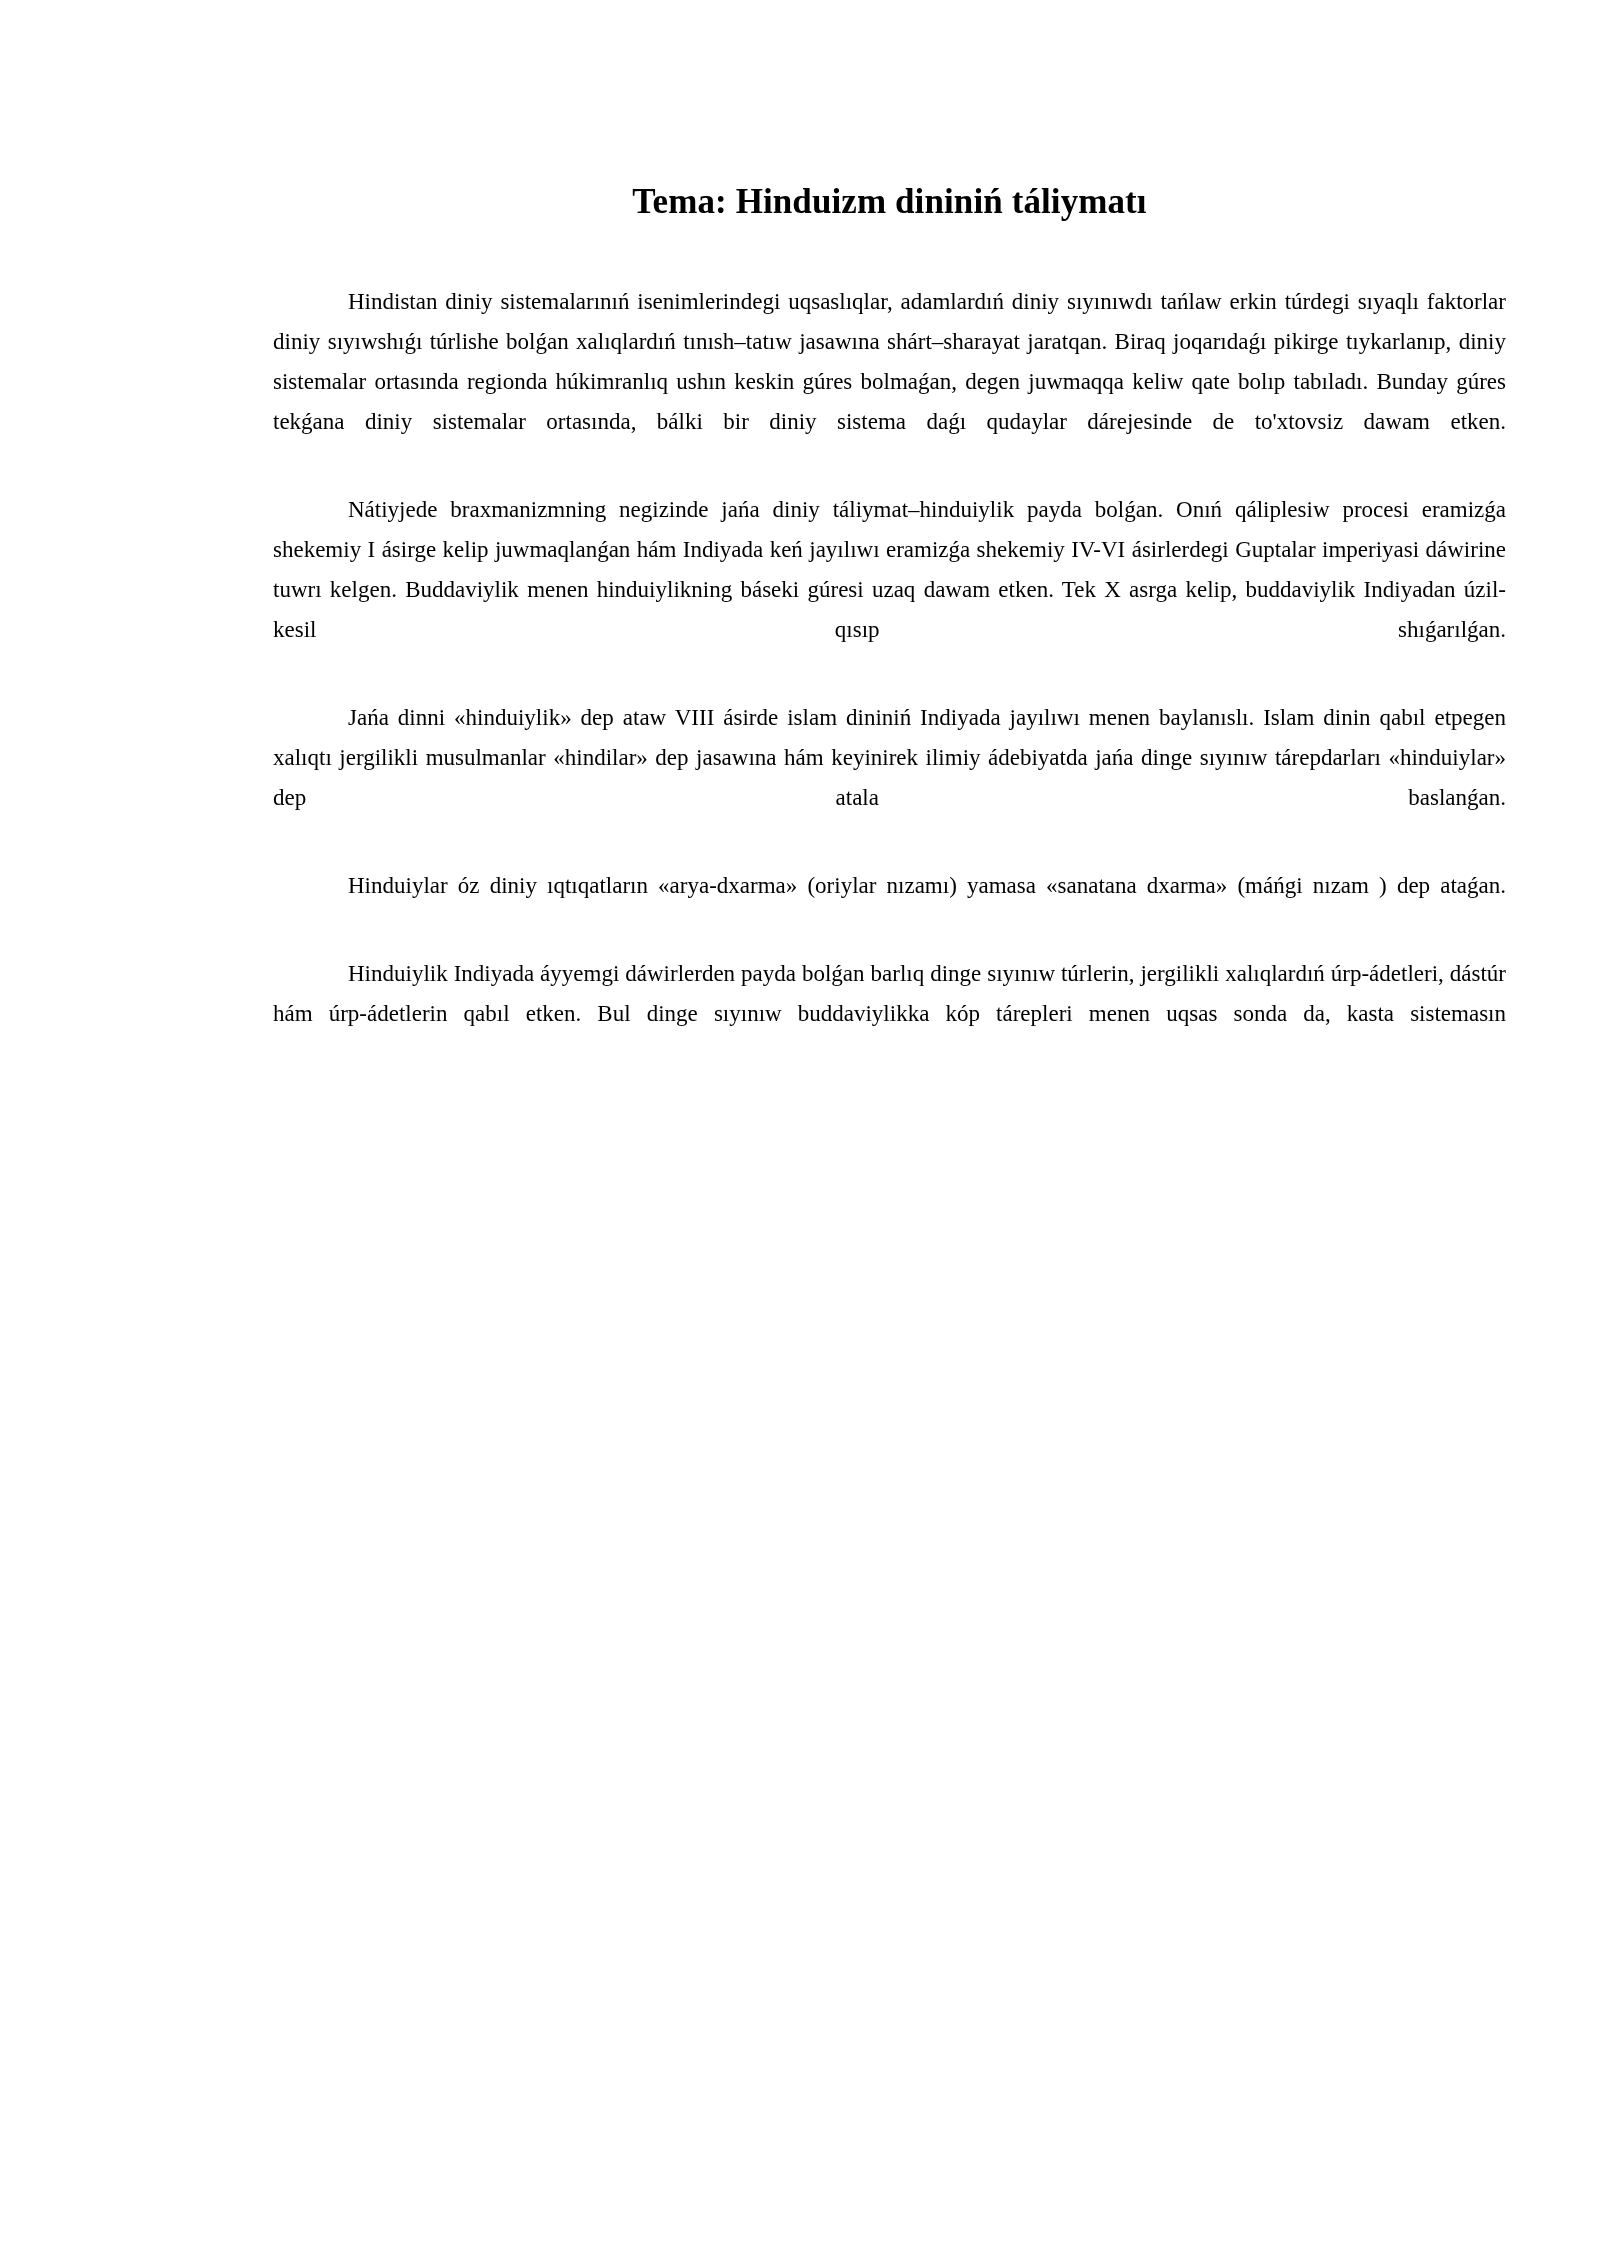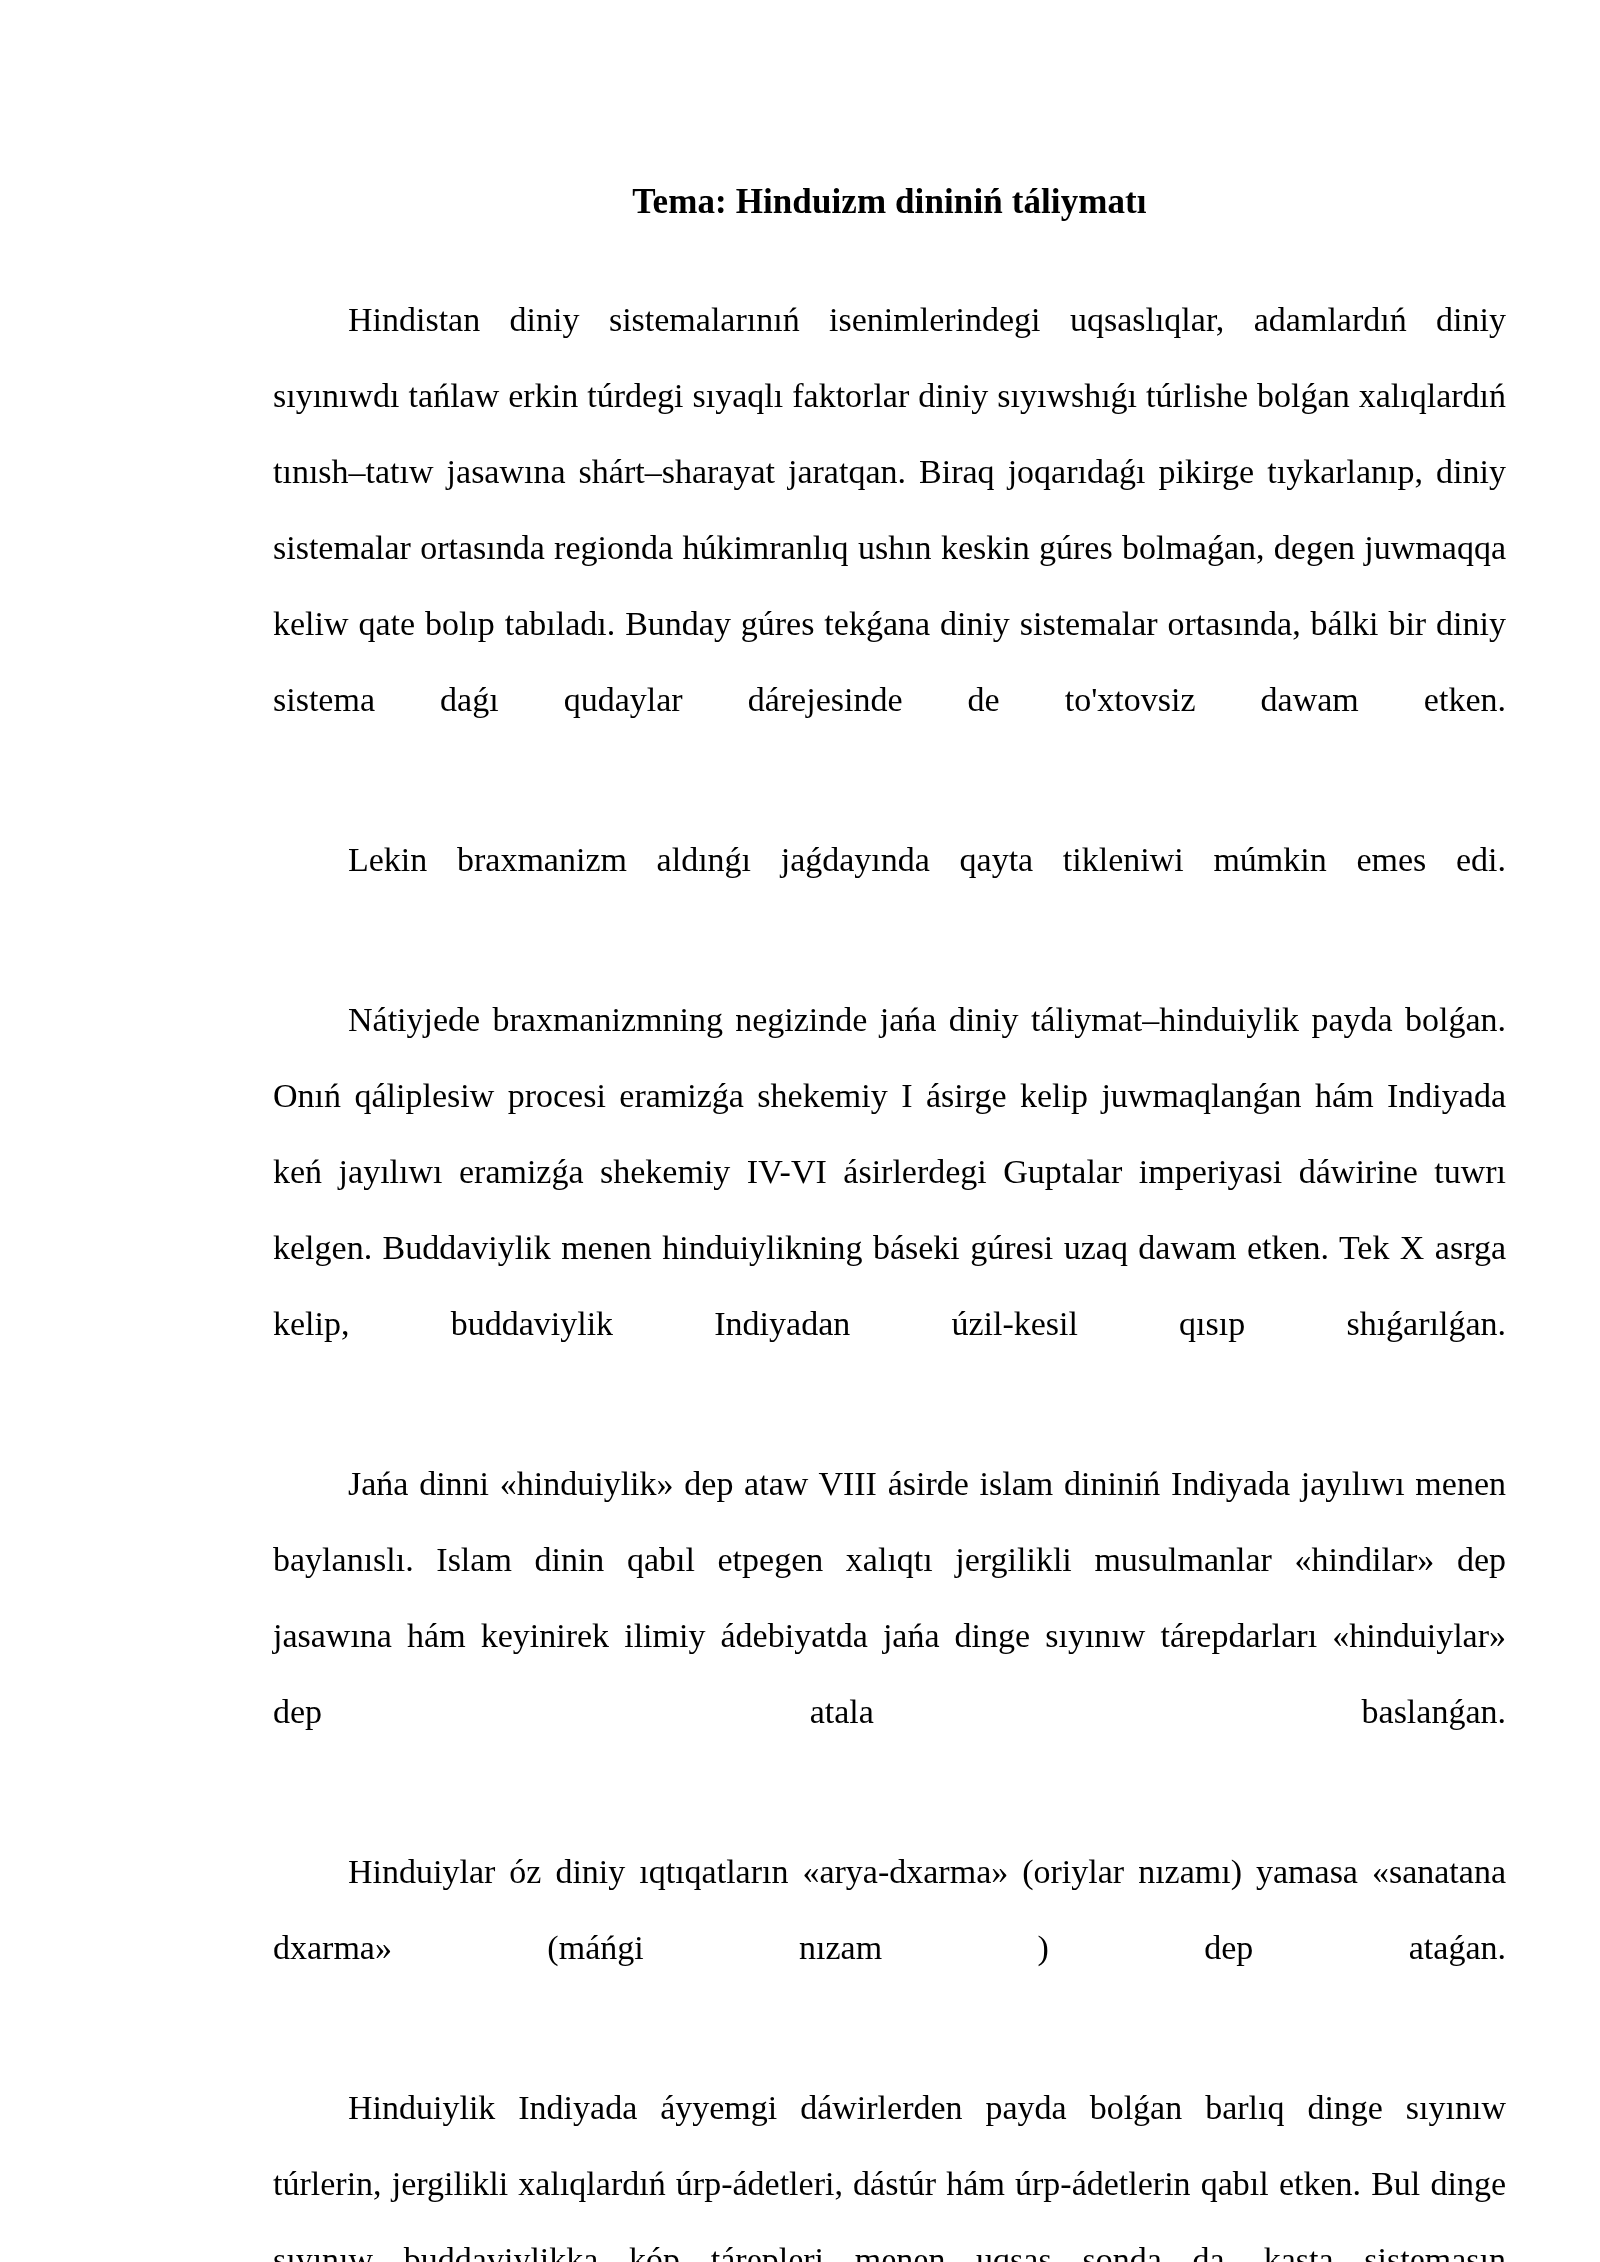--- a/index.html
+++ b/index.html
@@ -38,22 +38,22 @@
     line-height: 44px;
     margin-top: 148px;
     letter-spacing: 0.1px;
   }
 
   .body-block {
     margin-top: 58px;
   }
 
   .para {
-    font-size: 34px;
-    line-height: 76px;
+    font-size: 23px;
+    line-height: 40px;
     text-align: justify;
     text-justify: inter-word;
     text-indent: 75px;
     hyphens: none;
     word-spacing: 0.2px;
   }
 
   
   .para:after {
     content: "";
@@ -68,21 +68,20 @@
   <div class="page-inner">
 
     <h1 class="doc-title">Tema: Hinduizm dininiń táliymatı</h1>
 
     <div class="body-block">
 
       <p class="para">Hindistan diniy sistemalarınıń isenimlerindegi uqsaslıqlar,  adamlardıń diniy sıyınıwdı tańlaw erkin túrdegi sıyaqlı faktorlar diniy sıyıwshıǵı túrlishe bolǵan xalıqlardıń tınısh–tatıw jasawına shárt–sharayat jaratqan. Biraq joqarıdaǵı pikirge tıykarlanıp, diniy sistemalar ortasında regionda húkimranlıq ushın keskin gúres bolmaǵan, degen juwmaqqa keliw qate bolıp tabıladı. Bunday gúres tekǵana diniy sistemalar ortasında, bálki bir diniy sistema daǵı qudaylar dárejesinde de to'xtovsiz dawam etken.</p>
 
 
 
-      <p class="para">Lekin braxmanizm aldınǵı jaǵdayında qayta tikleniwi múmkin emes edi.</p>
 
       <p class="para">Nátiyjede braxmanizmning negizinde jańa diniy táliymat–hinduiylik payda bolǵan. Onıń qáliplesiw procesi eramizǵa shekemiy I ásirge kelip juwmaqlanǵan hám Indiyada keń jayılıwı eramizǵa shekemiy IV-VI ásirlerdegi Guptalar imperiyasi dáwirine tuwrı kelgen. Buddaviylik menen hinduiylikning báseki gúresi uzaq dawam etken. Tek X asrga kelip, buddaviylik Indiyadan úzil-kesil qısıp shıǵarılǵan.</p>
 
       <p class="para">Jańa dinni «hinduiylik» dep ataw VIII ásirde islam dininiń Indiyada jayılıwı menen baylanıslı. Islam dinin qabıl etpegen xalıqtı jergilikli musulmanlar «hindilar» dep jasawına hám keyinirek ilimiy ádebiyatda jańa dinge sıyınıw tárepdarları «hinduiylar» dep atala baslanǵan.</p>
 
       <p class="para">Hinduiylar óz diniy ıqtıqatların «arya-dxarma» (oriylar nızamı) yamasa «sanatana dxarma» (máńgi nızam ) dep ataǵan.</p>
 
       <p class="para">Hinduiylik Indiyada áyyemgi dáwirlerden payda bolǵan barlıq dinge sıyınıw túrlerin, jergilikli xalıqlardıń úrp-ádetleri, dástúr hám úrp-ádetlerin qabıl etken. Bul dinge sıyınıw buddaviylikka kóp tárepleri menen uqsas sonda da, kasta sistemasın</p>
 
     </div>

